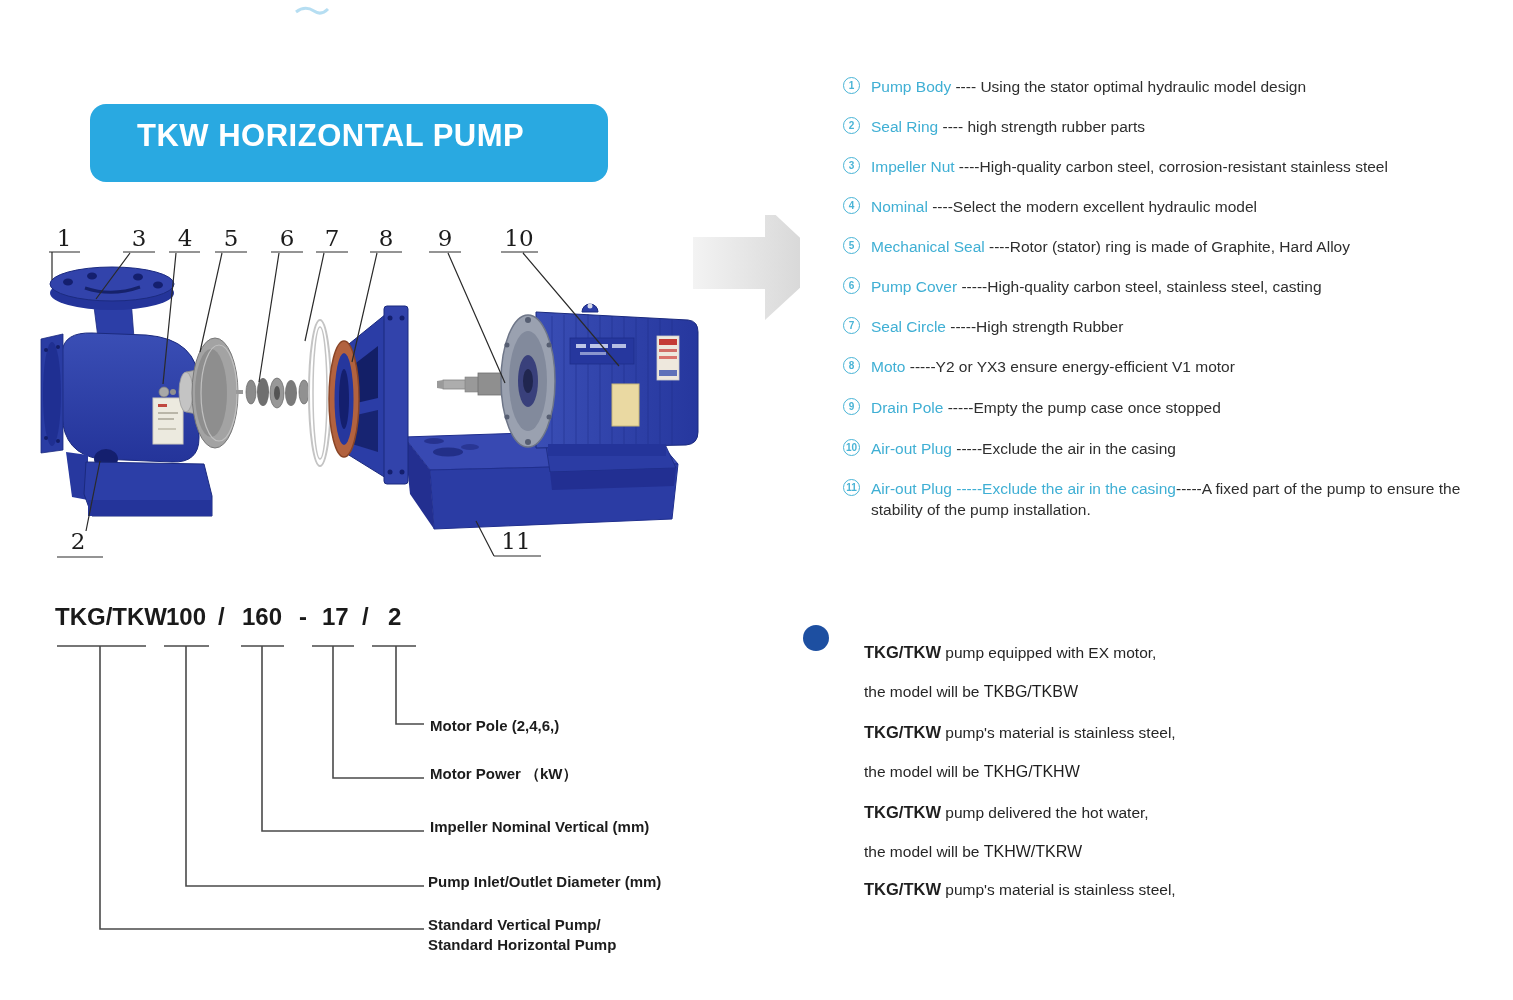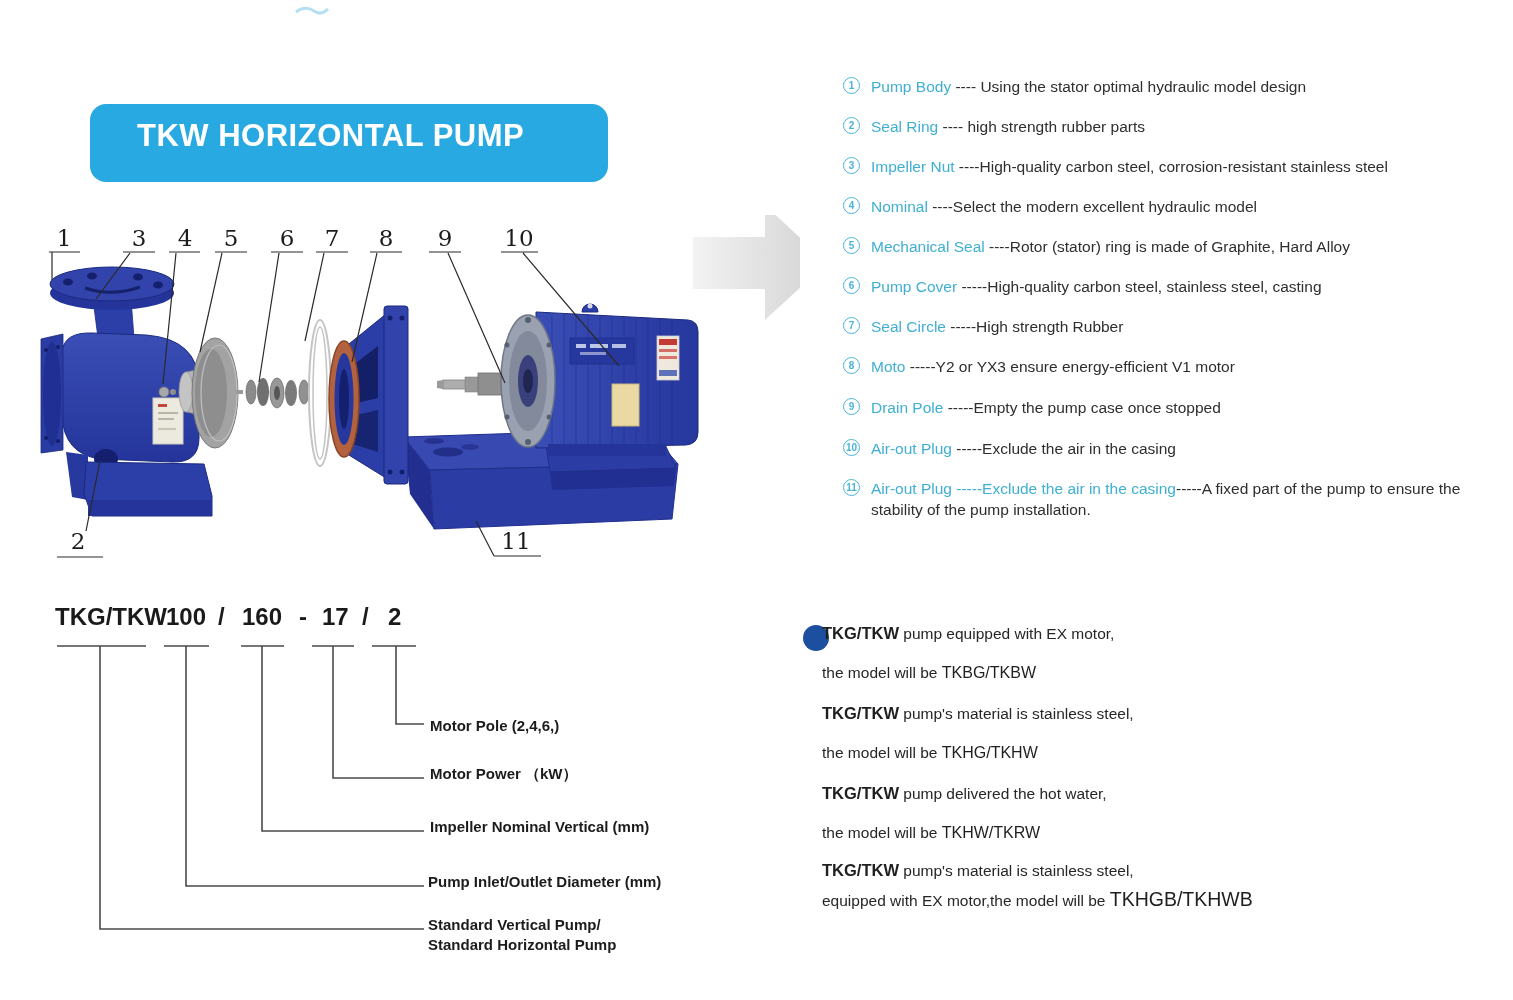--- a/index.html
+++ b/index.html
@@ -30,21 +30,21 @@
   }
   .pl-label { color:#3fafd4; }
   .pl-desc { color:#2e2e2e; white-space:pre-wrap; }
   
   .model-code { position:absolute; left:0; top:0; }
   .mc-seg { position:absolute; top:603px; font-size:24px; font-weight:bold; color:#1a1a1a; font-family:"Liberation Sans", sans-serif; }
   .tree { position:absolute; left:40px; top:600px; width:420px; height:340px; }
   .mc-label { position:absolute; font-size:15px; font-weight:bold; color:#1c1c1c; }
   
   .notes-bullet { position:absolute; left:803px; top:625px; width:26px; height:26px; border-radius:50%; background:#1d4fa1; }
-  .note-line { position:absolute; left:822px; font-size:15.5px; color:#262626; white-space:pre; }
+  .note-line { position:absolute; left:864px; font-size:15.5px; color:#262626; white-space:pre;margin-top:19px; }
   .note-lead { font-size:16.5px; font-weight:bold; color:#1f1f1f; }
   .note-code { font-size:16px; font-weight:normal; color:#1f1f1f; }
   .note-line.big-code .note-code { font-size:19.5px; }
 </style>
 </head>
 <body>
 
 <div class="canvas">
 
   <svg class="topmark" viewBox="0 0 50 18">
@@ -281,15 +281,14 @@
   <div class="mc-label" style="left:428px; top:936px">Standard  Horizontal Pump</div>
 
   <div class="notes-bullet"></div>
   <div class="note-line" style="top:624px"><span class="note-lead">TKG/TKW</span><span> pump equipped with EX motor,</span></div>
   <div class="note-line" style="top:664px"><span>the model will be </span><span class="note-code">TKBG/TKBW</span></div>
   <div class="note-line" style="top:704px"><span class="note-lead">TKG/TKW</span><span> pump's material is stainless steel,</span></div>
   <div class="note-line" style="top:744px"><span>the model will be </span><span class="note-code">TKHG/TKHW</span></div>
   <div class="note-line" style="top:784px"><span class="note-lead">TKG/TKW</span><span> pump delivered the hot water,</span></div>
   <div class="note-line" style="top:824px"><span>the model will be </span><span class="note-code">TKHW/TKRW</span></div>
   <div class="note-line" style="top:861px"><span class="note-lead">TKG/TKW</span><span> pump's material is stainless steel,</span></div>
-  <div class="note-line big-code" style="top:888px"><span>equipped with EX motor,the model will be </span><span class="note-code">TKHGB/TKHWB</span></div>
 
 </div>
 
 </body></html>

